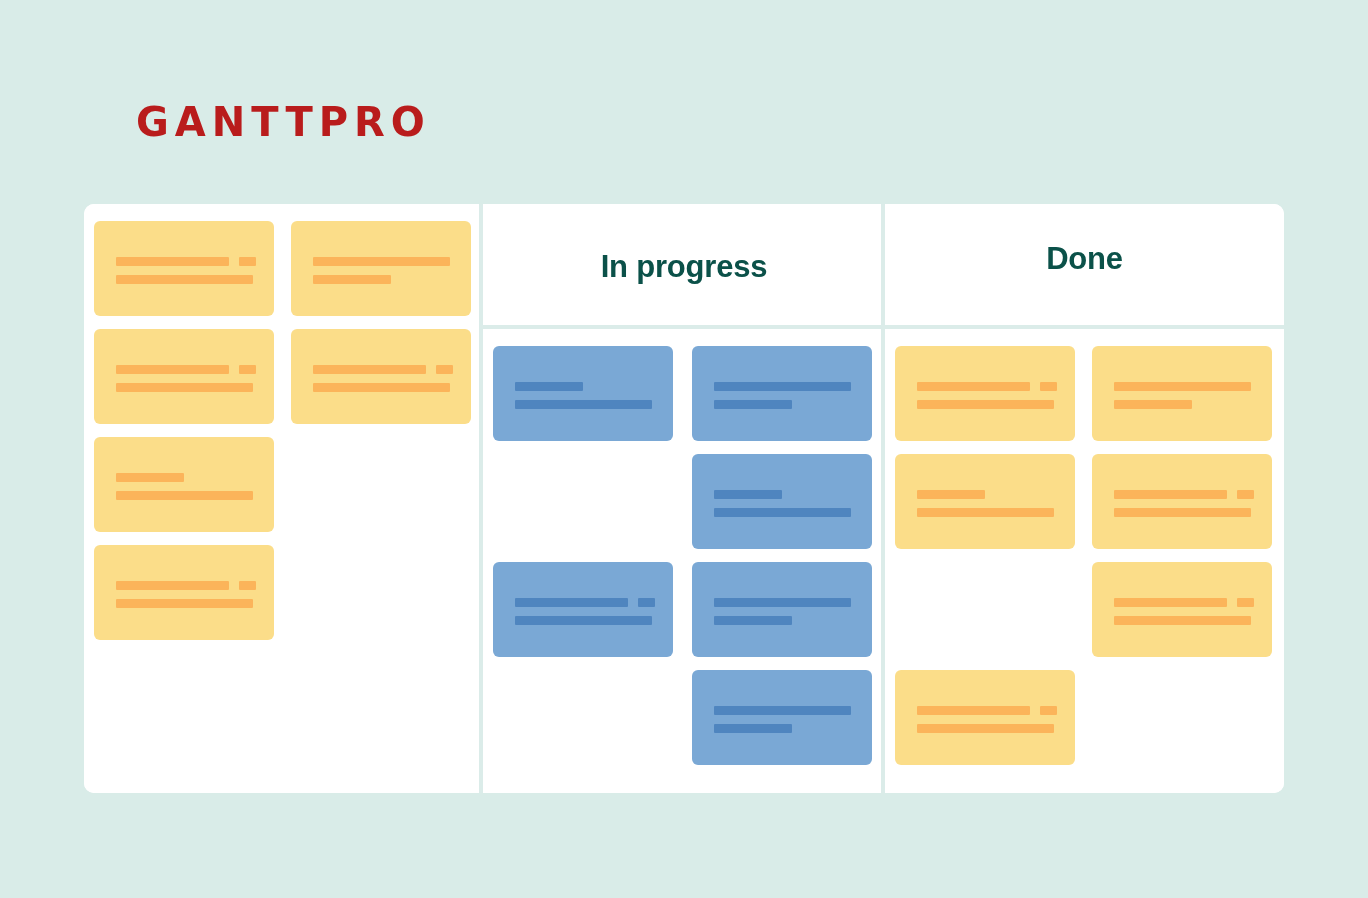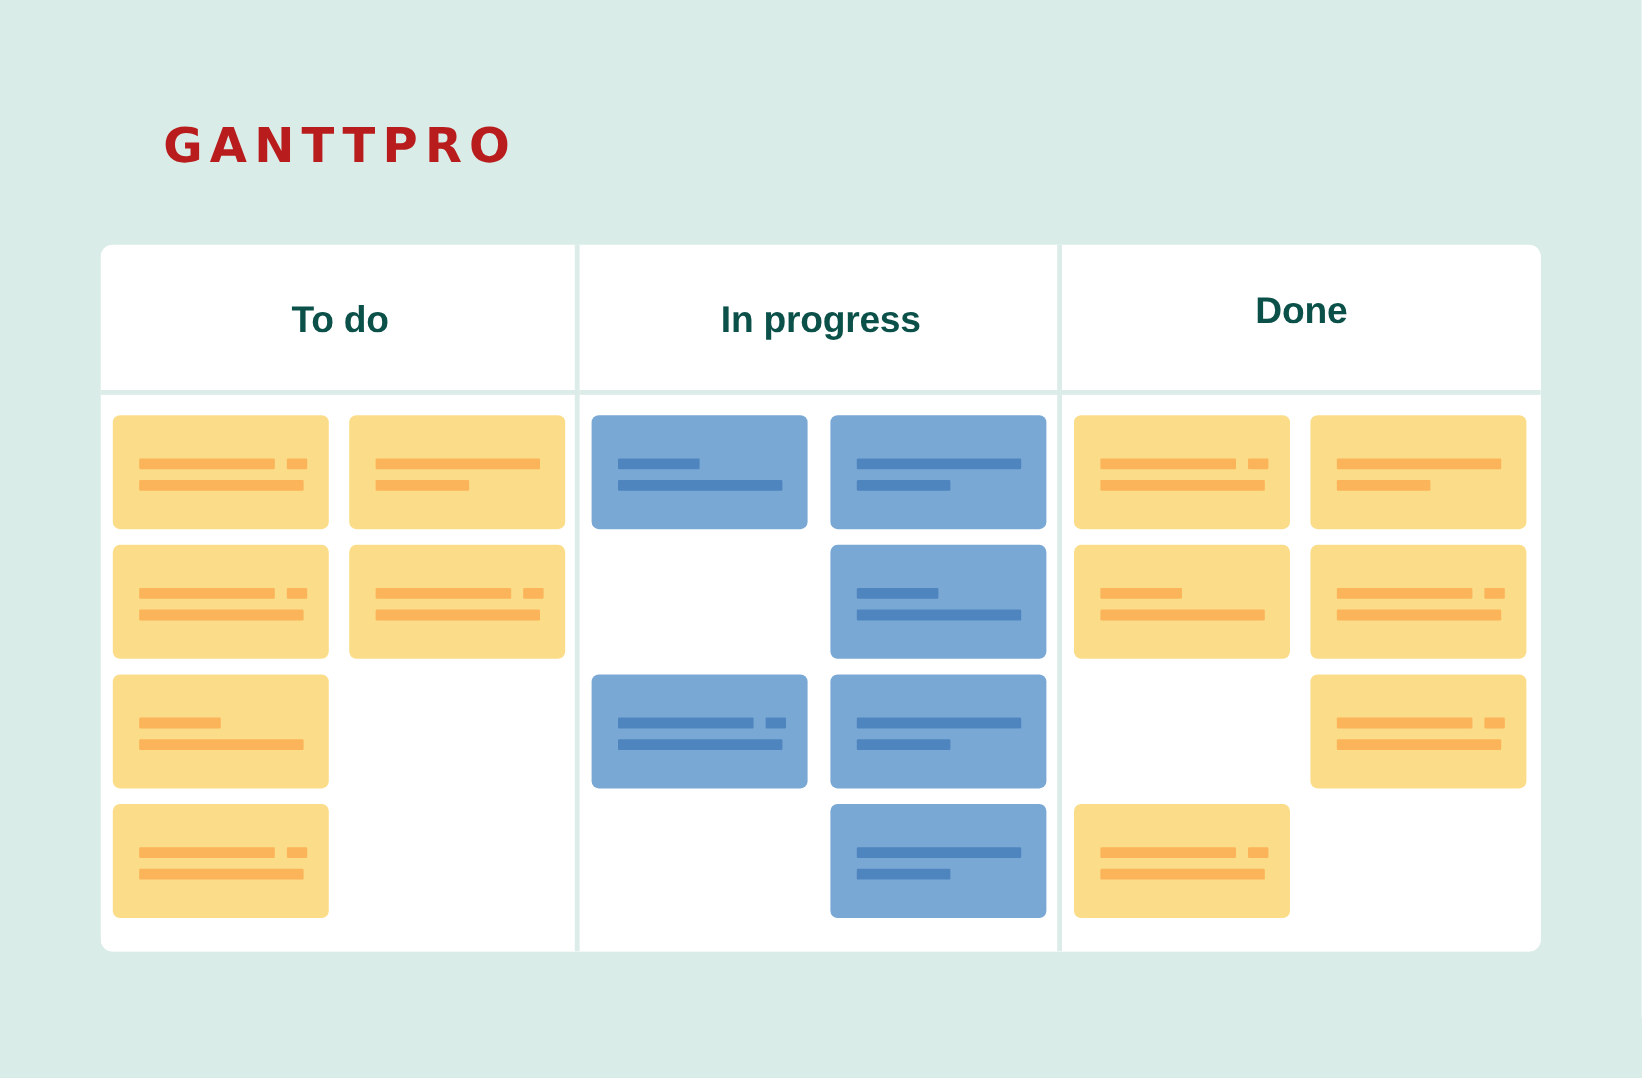--- a/index.html
+++ b/index.html
@@ -147,23 +147,20 @@
   .len-l  { width: 113px; }
   .len-xl { width: 137px; }
 </style>
 </head>
 <body>
 
 <div class="logo">GANTTPRO</div>
 
 <div class="board" id="board">
     <div class="column col-todo">
-      <div class="col-head">
-        <div class="col-title">To do</div>
-      </div>
       <div class="col-body">
         <div class="cell">
           <div class="card yellow">
             <div class="rows">
               <div class="row-1">
                 <span class="bar len-l"></span>
                 <span class="bar tag"></span>
               </div>
               <div class="row-2">
                 <span class="bar len-xl"></span>

